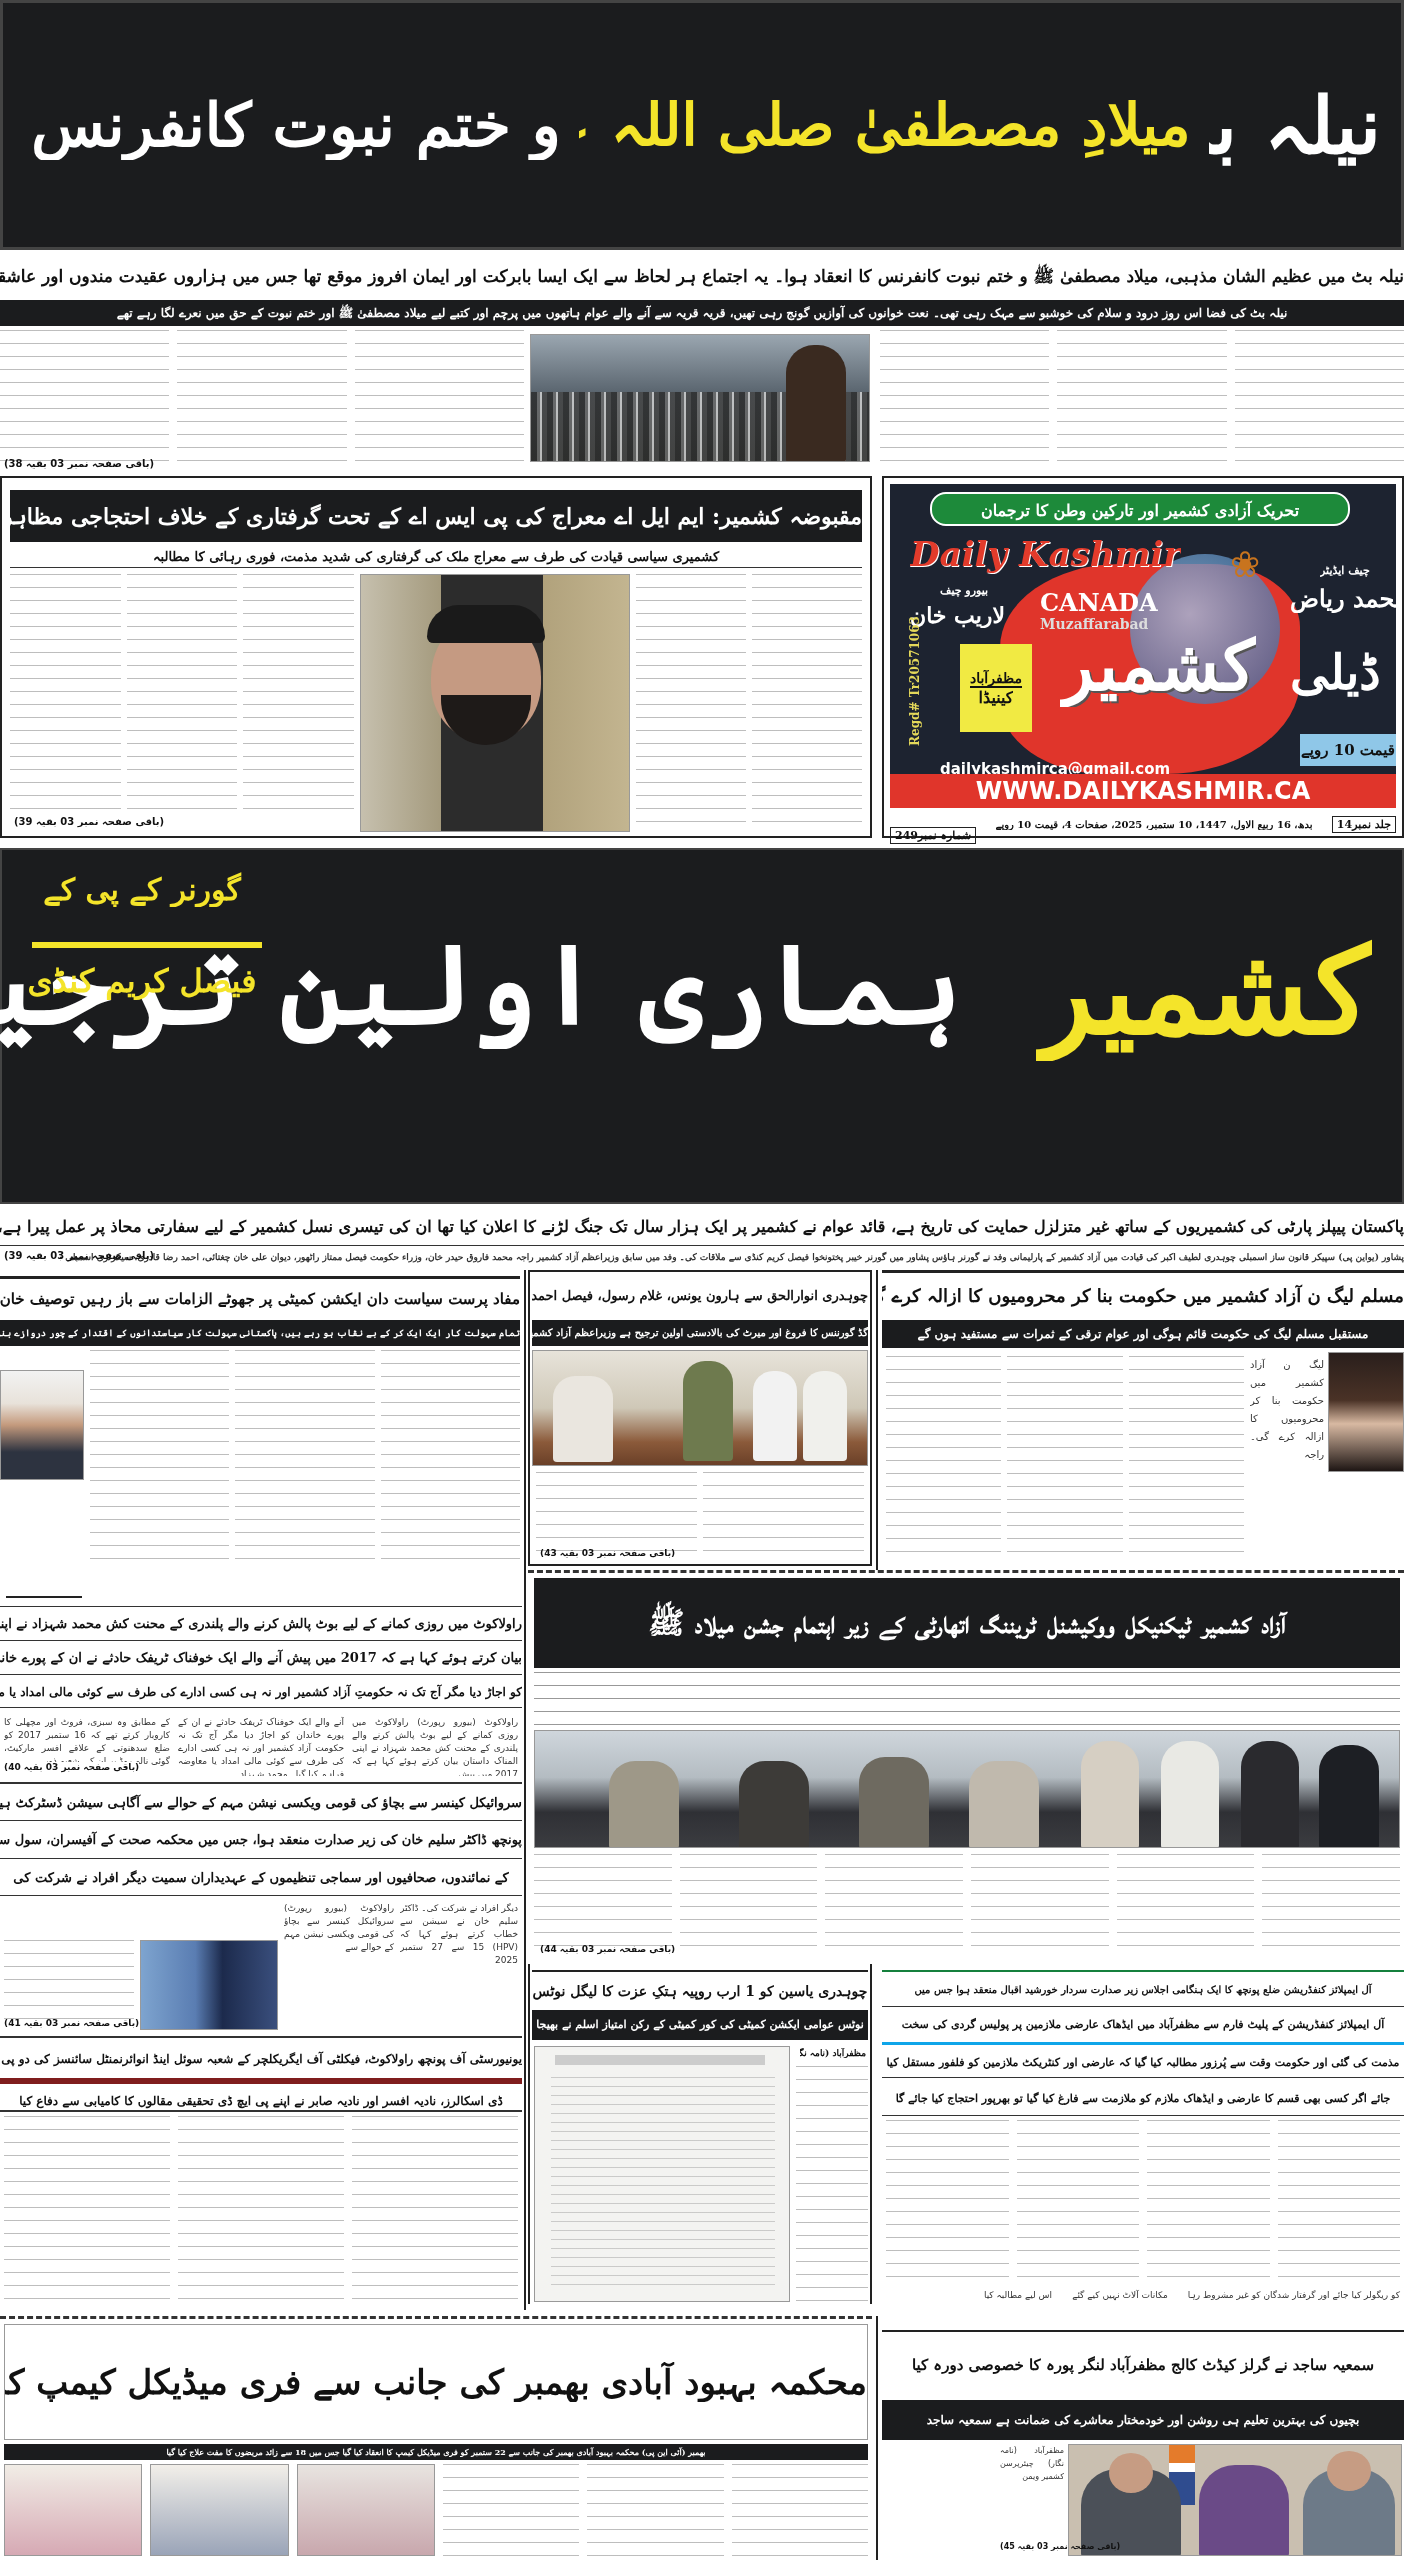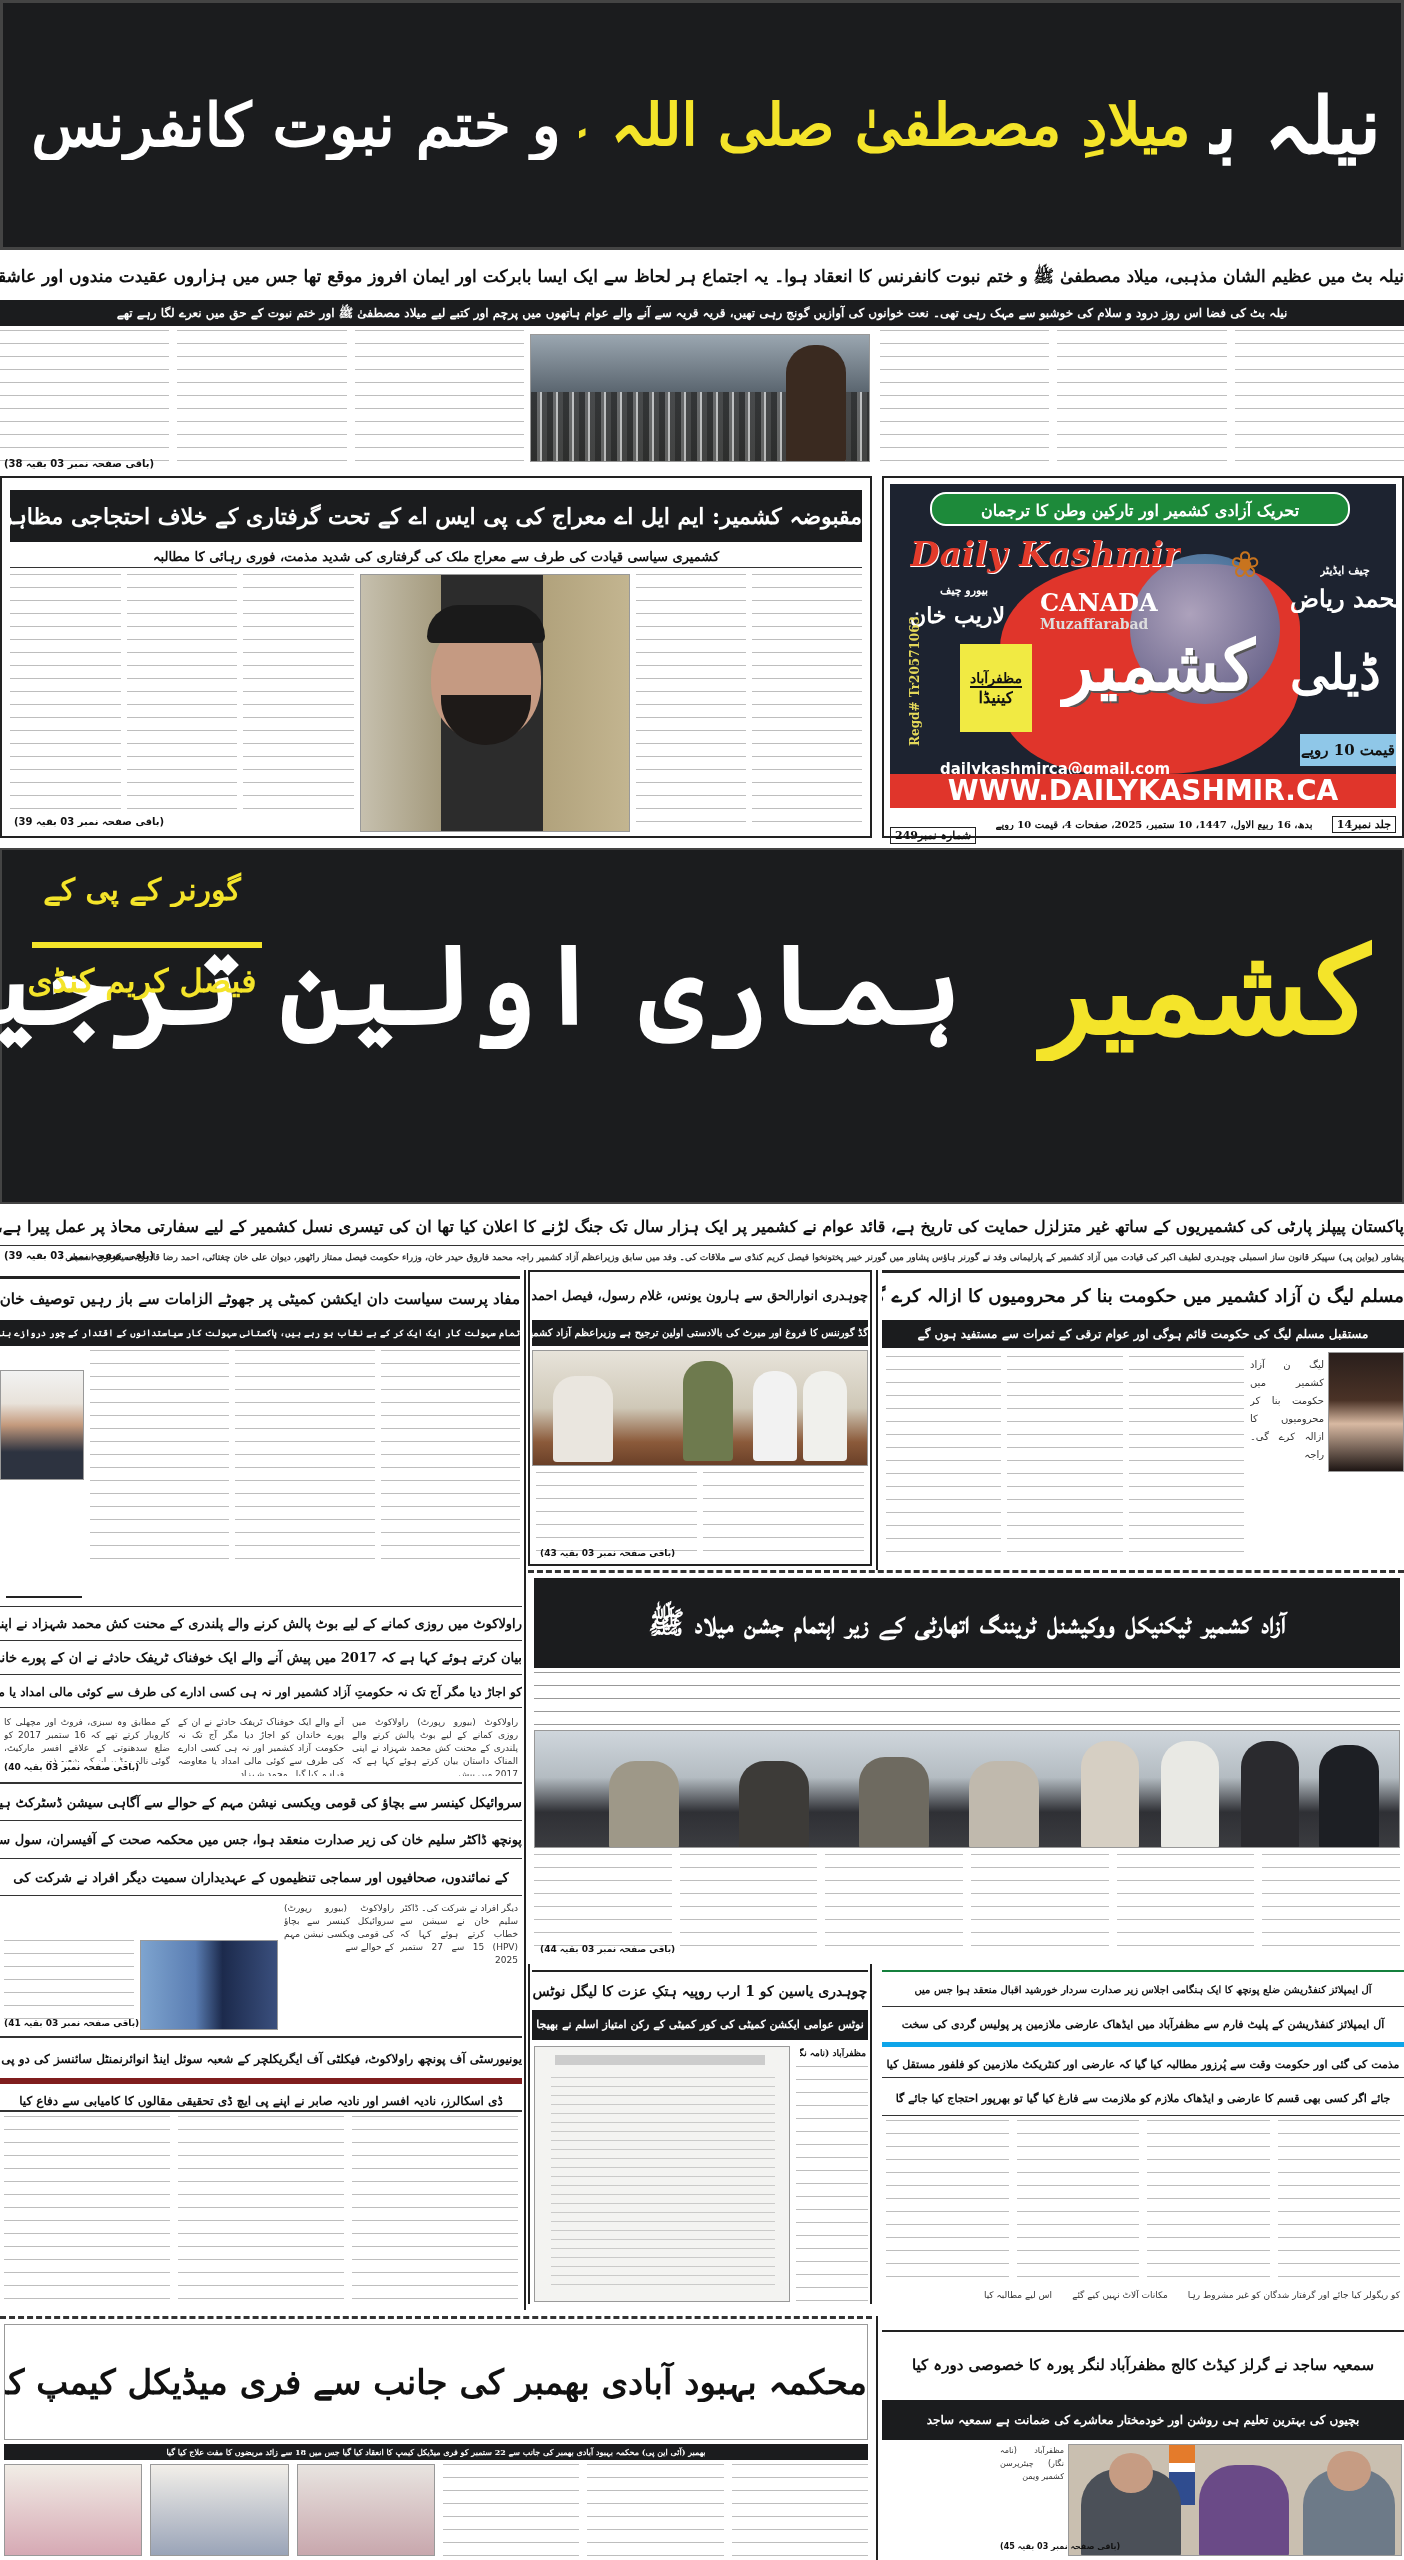--- a/index.html
+++ b/index.html
@@ -99,21 +99,21 @@
     <div class="hl" style="position:absolute;left:50px;top:100px;font-size:11px;color:#fff;">بیورو چیف</div>
     <div class="hl" style="position:absolute;left:20px;top:118px;font-size:22px;color:#fff;">لاریب خان</div>
     <div style="position:absolute;left:70px;top:160px;width:72px;height:88px;background:#f1ea43;display:flex;flex-direction:column;align-items:center;justify-content:center;">
       <span class="hl" style="font-size:14px;color:#111;border-bottom:2px solid #111;">مظفرآباد</span>
       <span class="hl" style="font-size:16px;color:#111;">کینیڈا</span>
     </div>
     <div class="hl" style="position:absolute;left:-40px;top:190px;direction:ltr;transform:rotate(-90deg);font-size:12px;color:#e4d85a;">Regd# Tr20571063</div>
     <div class="hl" style="position:absolute;left:410px;top:250px;width:96px;height:32px;line-height:32px;background:#8fc7e8;color:#111;font-size:15px;">قیمت 10 روپے</div>
     <div class="hl" style="position:absolute;left:50px;top:276px;direction:ltr;font-size:15px;color:#fff;font-family:'DejaVu Sans',sans-serif;">dailykashmirca@gmail.com</div>
   </div>
-  <div class="hl" style="position:absolute;left:6px;top:296px;width:506px;height:34px;line-height:34px;background:#e0352b;color:#fff;direction:ltr;font-size:28px;font-family:'DejaVu Sans',sans-serif;">WWW.DAILYKASHMIR.CA</div>
+  <div class="hl" style="position:absolute;left:6px;top:296px;width:506px;height:34px;line-height:34px;background:#e0352b;color:#fff;direction:ltr;font-size:24px;font-family:'DejaVu Sans',sans-serif;">WWW.DAILYKASHMIR.CA</div>
   <div style="position:absolute;left:6px;top:334px;width:506px;height:24px;display:flex;align-items:center;justify-content:space-between;">
     <span class="hl" style="border:1px solid #222;font-size:11px;padding:1px 4px;">جلد نمبر14</span>
     <span class="hl" style="font-size:10px;">بدھ، 16 ربیع الاول، 1447، 10 ستمبر، 2025، صفحات 4، قیمت 10 روپے</span>
     <span class="hl" style="border:1px solid #222;font-size:11px;padding:1px 4px;margin-top:22px;">شمارہ نمبر249</span>
   </div>
 </div>
 
 <div class="abs black" style="left:0;top:848px;width:1404px;height:356px;border:2px solid #444;">
   <div class="hl" style="position:absolute;right:30px;top:70px;font-size:120px;color:#f4e42a;">کشمیر</div>
   <div class="hl" style="position:absolute;right:440px;top:70px;font-size:110px;color:#fff;">ہماری اولین ترجیح ہے</div>
@@ -264,21 +264,21 @@
   <div style="position:absolute;left:20px;top:8px;width:210px;height:10px;background:#ccc"></div>
   <div style="position:absolute;left:16px;top:30px;width:224px;height:214px;background:repeating-linear-gradient(to bottom,#999 0 1px,transparent 1px 9px);opacity:.45"></div>
 </div>
 <div class="col" style="left:796px;top:2066px;width:72px;height:236px;">
   <div class="filler"></div>
 </div>
 
 <div class="abs" style="left:882px;top:1970px;width:522px;">
   <div class="hl" style="height:36px;line-height:36px;font-size:10px;border-top:2px solid #15803d;">آل ایمپلائز کنفڈریشن ضلع پونچھ کا ایک ہنگامی اجلاس زیر صدارت سردار خورشید اقبال منعقد ہوا جس میں</div>
   <div class="hl" style="height:36px;line-height:36px;font-size:11px;border-top:1px solid #333;">آل ایمپلائز کنفڈریشن کے پلیٹ فارم سے مظفرآباد میں ایڈھاک عارضی ملازمین پر پولیس گردی کی سخت</div>
-  <div class="hl" style="height:36px;line-height:36px;font-size:11px;border-top:5px solid #0ea5e9;border-bottom:1px solid #333;">مذمت کی گئی اور حکومت وقت سے پُرزور مطالبہ کیا گیا کہ عارضی اور کنٹریکٹ ملازمین کو فلفور مستقل کیا</div>
+  <div class="hl" style="height:36px;line-height:36px;font-size:11px;border-top:3px solid #0ea5e9;border-bottom:1px solid #333;">مذمت کی گئی اور حکومت وقت سے پُرزور مطالبہ کیا گیا کہ عارضی اور کنٹریکٹ ملازمین کو فلفور مستقل کیا</div>
 </div>
 <div class="abs hl" style="left:882px;top:2082px;width:522px;height:34px;line-height:34px;font-size:11px;border-bottom:1px solid #333;">جائے اگر کسی بھی قسم کا عارضی و ایڈھاک ملازم کو ملازمت سے فارغ کیا گیا تو بھرپور احتجاج کیا جائے گا</div>
 <div class="col" style="left:886px;top:2120px;width:514px;height:158px;display:flex;gap:8px;">
   <div style="flex:1">
       <div class="filler"></div>
     </div>
   <div style="flex:1">
       <div class="filler"></div>
     </div>
   <div style="flex:1">

